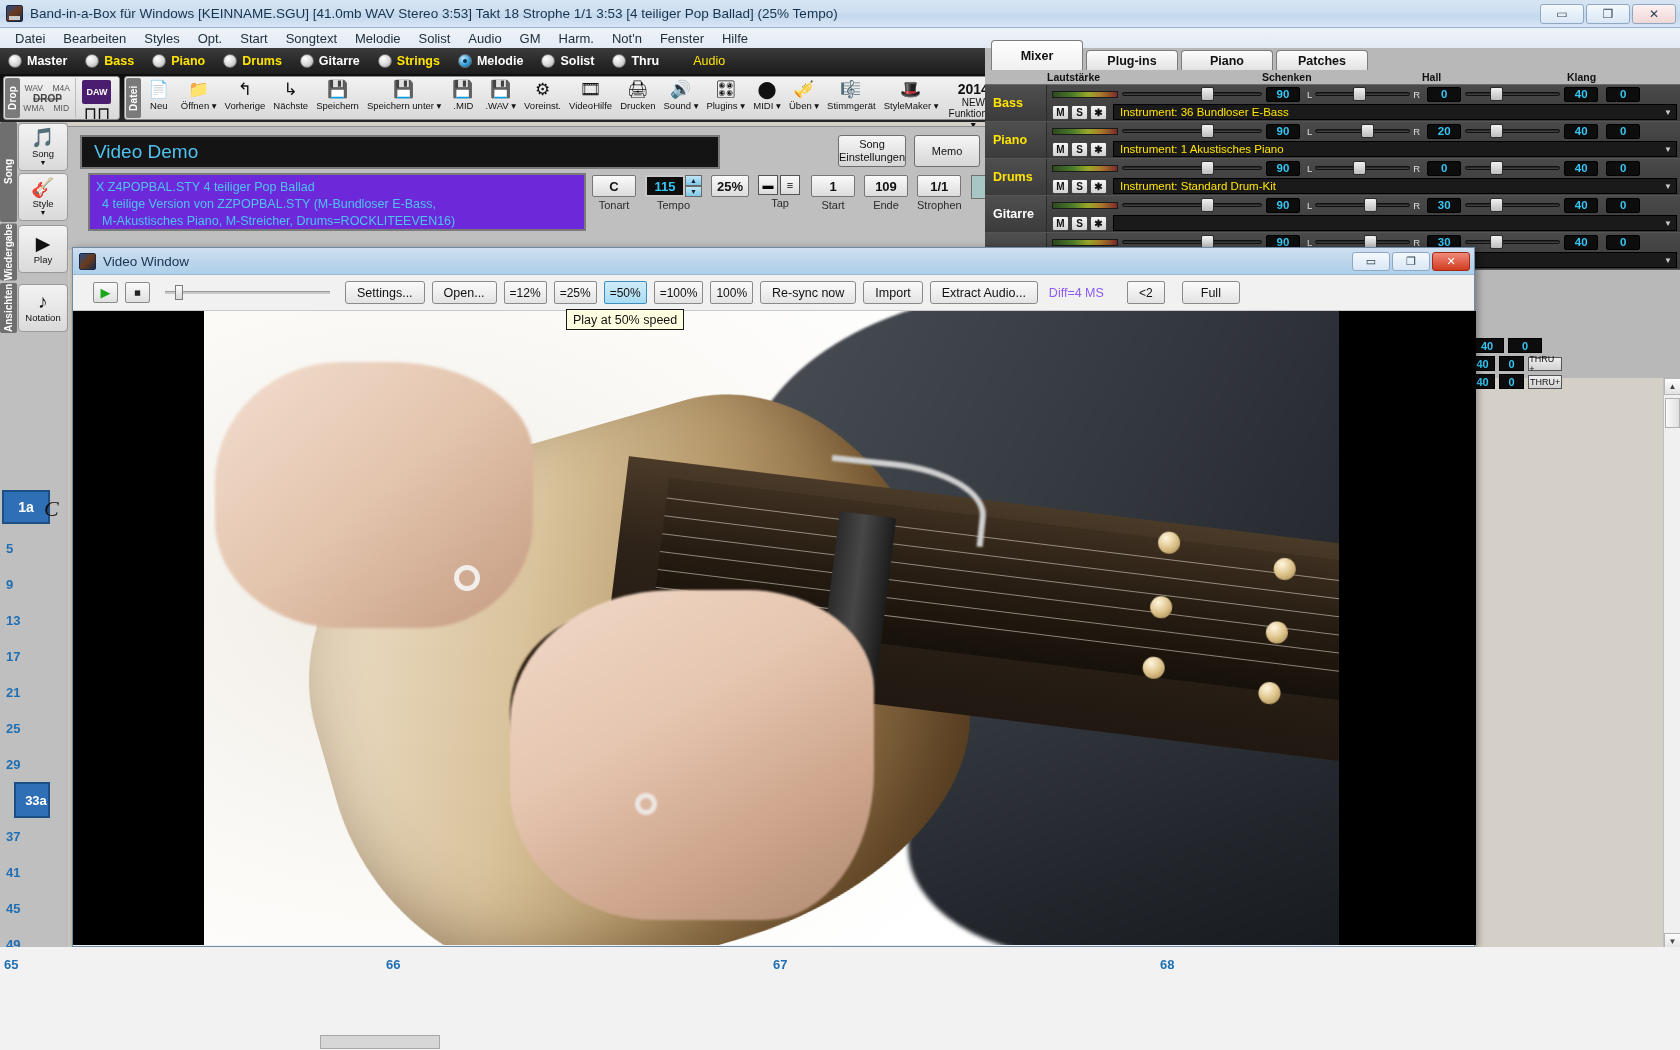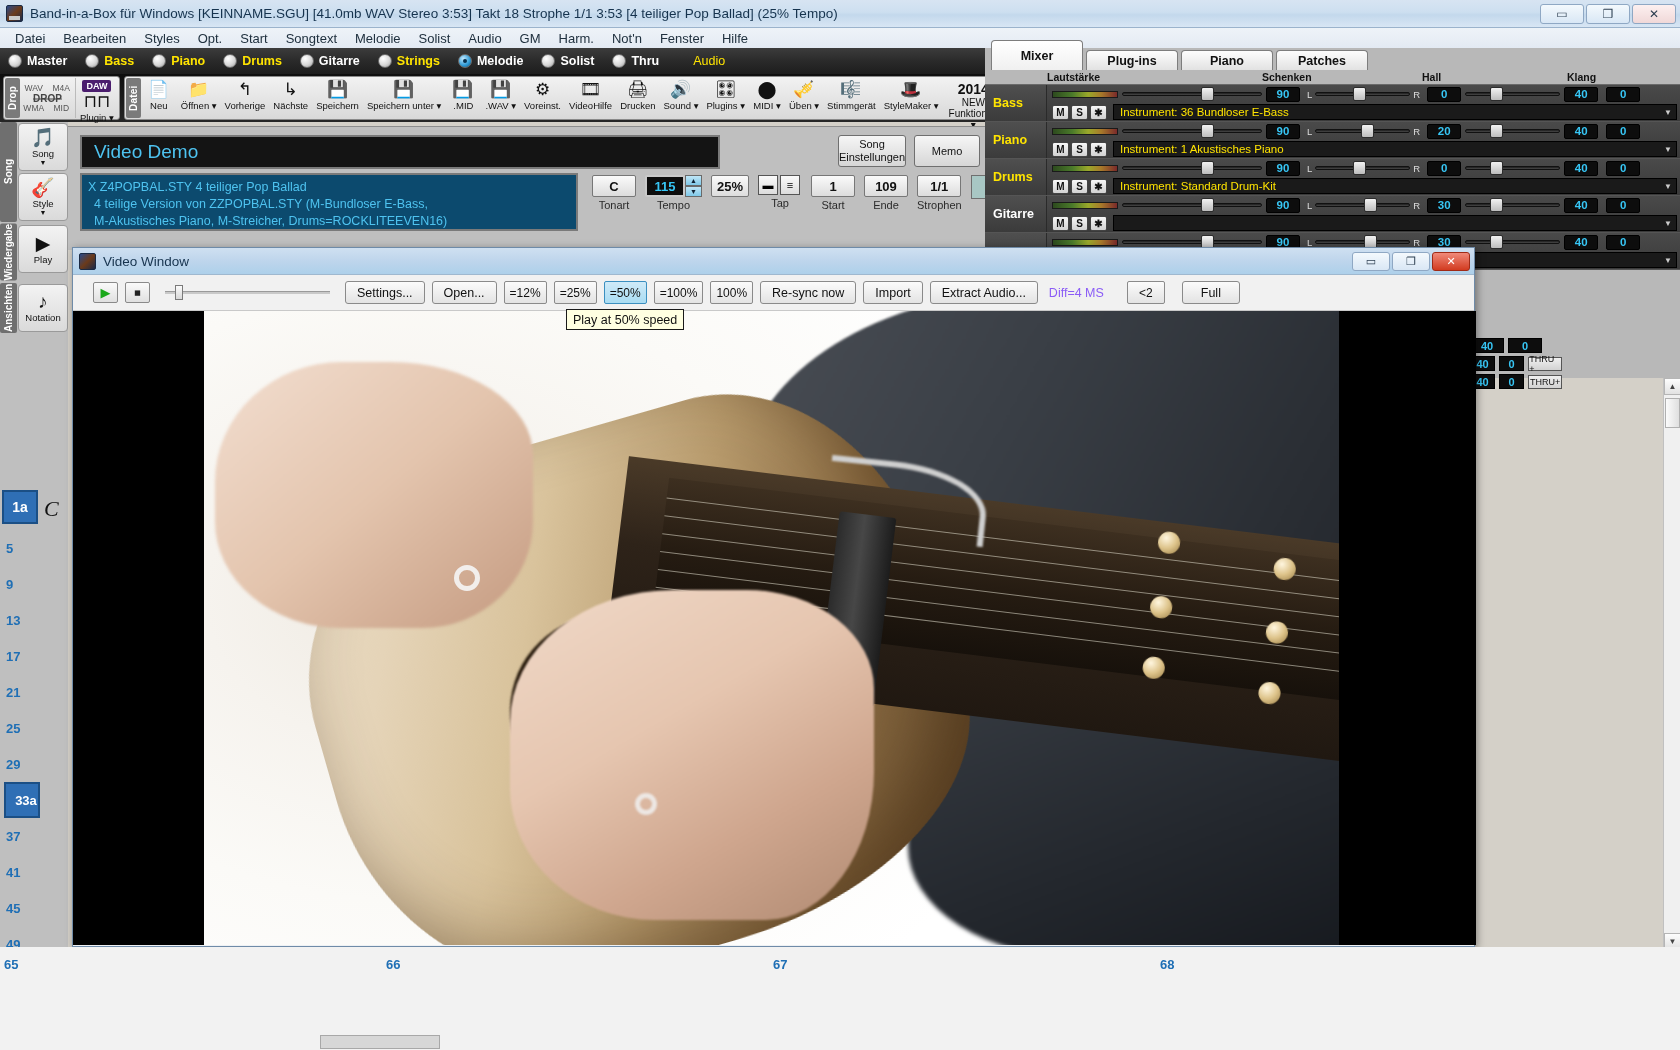--- a/index.html
+++ b/index.html
@@ -99,21 +99,21 @@
     border-right: 1px solid #bbb; position: relative;
   }
   .drop-cell span { border: 0; }
   .drop-strike {
     position: absolute; left: 0; top: 50%; width: 100%; text-align: center;
     font-size: 10px; font-weight: bold; color: #444; text-decoration: line-through;
     transform: translateY(-50%);
   }
   .daw-badge {
     background: #4b1d6e; color: #fff; font-size: 9px; font-weight: bold;
-    padding: 1px 4px; border-radius: 2px;
+    padding: 7px 4px; border-radius: 2px;
   }
   .year-block { text-align: center; font-size: 10px; color: #111; padding: 3px 6px 0; }
   .year-big { font-size: 14px; font-weight: bold; }
 
   
   .sidebar {
     position: absolute; top: 122px; left: 0; width: 68px; height: 928px;
     background: #bfbfbf;
   }
   .sb-section { display: flex; margin-bottom: 2px; }
@@ -133,40 +133,40 @@
   .sb-ico { font-size: 19px; line-height: 20px; }
   .sb-caret { font-size: 7px; line-height: 7px; }
 
   
   .bar-ruler { position: absolute; top: 378px; left: 0; width: 38px; }
   .bar-num {
     height: 36px; font-size: 13px; color: #1f6fb5; font-weight: bold;
     display: flex; align-items: center; padding-left: 6px;
   }
   .bar-cell-sel {
-    position: absolute; left: 2px; width: 36px; height: 34px;
+    position: absolute; left: 2px; width: 48px; height: 34px;
     background: #2f6fb5; border: 2px solid #1b4f85;
     display: flex; align-items: center; justify-content: center;
     color: #ffffff; font-weight: bold; font-size: 14px;
   }
 
   
   .song-panel {
     position: absolute; top: 126px; left: 68px; width: 917px; height: 124px;
     background: #bfbfbf; border-top: 1px solid #8d8d8d;
   }
   .song-title-box {
     position: absolute; left: 12px; top: 8px; width: 640px; height: 34px;
     background: #141414; border: 2px solid #7a7a7a;
     display: flex; align-items: center; padding-left: 12px;
   }
   .song-title-text { color: #4ec3f0; font-size: 19px; }
   .style-box {
-    position: absolute; left: 12px; top: 46px; width: 498px; height: 58px;
-    background: #0c4a6e; border: 2px solid #7a7a7a; padding: 4px 6px;
+    position: absolute; left: 20px; top: 46px; width: 498px; height: 58px;
+    background: #6d28d9; border: 2px solid #7a7a7a; padding: 4px 6px;
     line-height: 17px;
   }
   .style-line { color: #4ec3f0; font-size: 12.5px; white-space: nowrap; }
   .style-line.sub { padding-left: 6px; }
 
   .song-btn {
     position: absolute; background: linear-gradient(to bottom,#f6f6f6,#d6d6d6);
     border: 1px solid #6f6f6f; border-radius: 3px;
     display: flex; flex-direction: column; align-items: center; justify-content: center;
     font-size: 11px; color: #111; line-height: 13px;
@@ -683,21 +683,21 @@
     <div class="bar-ruler" id="bar-ruler">
         <div class="bar-cell-sel" style="top: -10px;">1a</div>
         <div style="position: absolute; left: 44px; top: -4px; font-size: 22px; font-family: &quot;Liberation Serif&quot;, serif; font-style: italic; color: rgb(17, 17, 17);">C</div>
         <div class="bar-num" style="margin-top: 30px;">5</div>
         <div class="bar-num" style="margin-top: 0px;">9</div>
         <div class="bar-num" style="margin-top: 0px;">13</div>
         <div class="bar-num" style="margin-top: 0px;">17</div>
         <div class="bar-num" style="margin-top: 0px;">21</div>
         <div class="bar-num" style="margin-top: 0px;">25</div>
         <div class="bar-num" style="margin-top: 0px;">29</div>
-        <div class="bar-num" style="margin-top: 0px; background: rgb(47, 111, 181); color: rgb(255, 255, 255); border: 2px solid rgb(27, 79, 133); width: 36px; margin-left: 4px; justify-content: center; padding-left: 8px;">33a</div>
+        <div class="bar-num" style="margin-top: 0px; background: rgb(47, 111, 181); color: rgb(255, 255, 255); border: 2px solid rgb(27, 79, 133); width: 36px; margin-left: 14px; justify-content: center; padding-left: 8px;">33a</div>
         <div class="bar-num" style="margin-top: 0px;">37</div>
         <div class="bar-num" style="margin-top: 0px;">41</div>
         <div class="bar-num" style="margin-top: 0px;">45</div>
         <div class="bar-num" style="margin-top: 0px;">49</div>
         <div class="bar-num" style="margin-top: 0px;">53</div>
         <div class="bar-num" style="margin-top: 0px;">57</div>
         <div class="bar-num" style="margin-top: 0px;">61</div>
       </div>
   </div>
 

